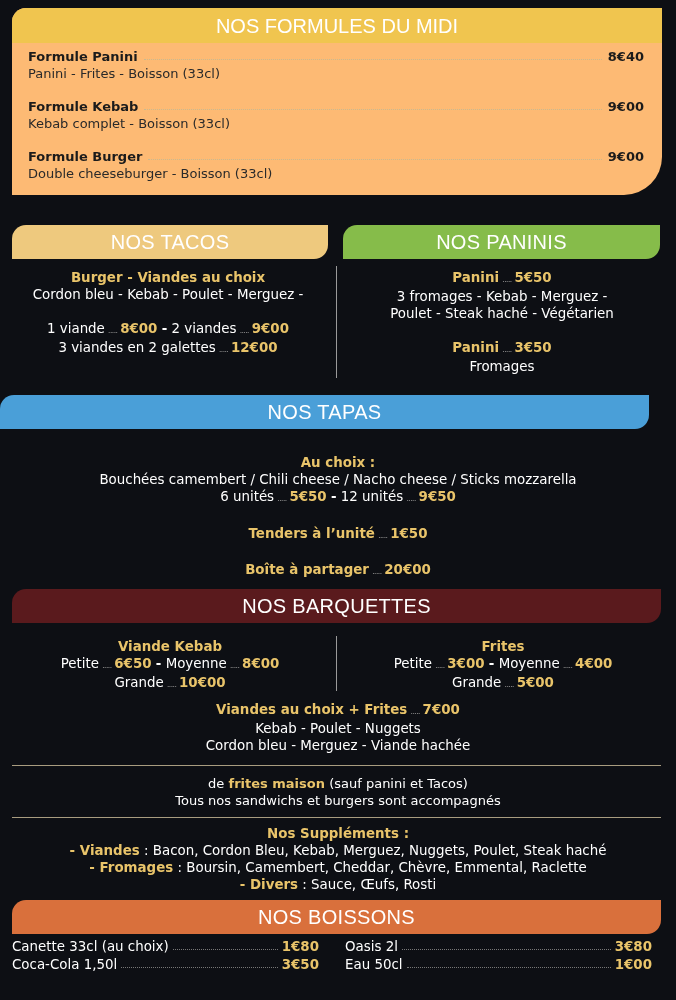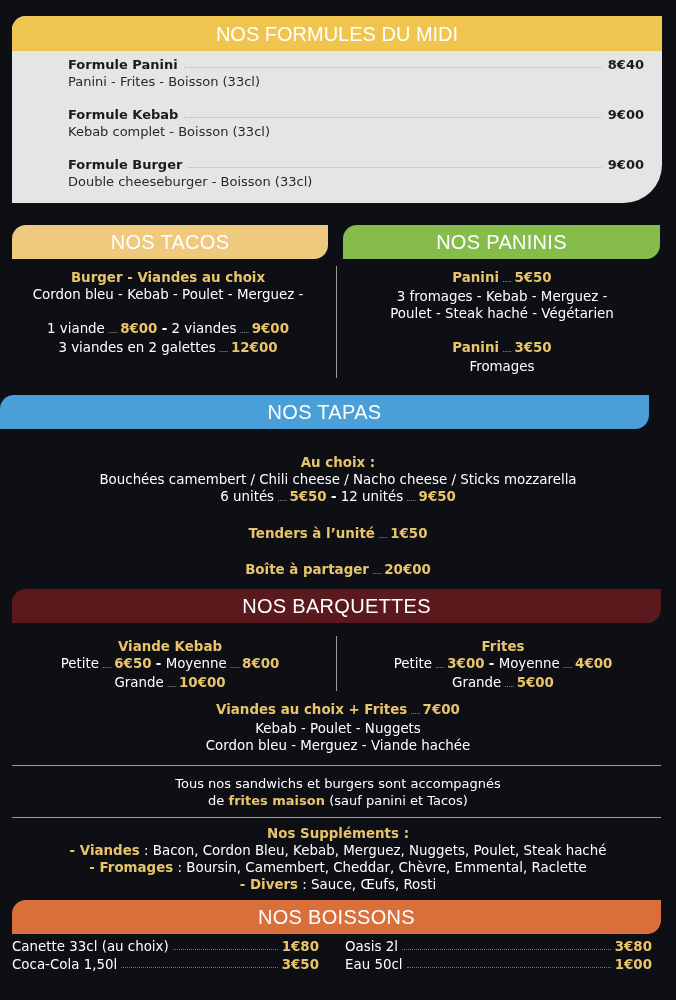--- a/index.html
+++ b/index.html
@@ -12,30 +12,30 @@
   .hdr {
     position: absolute; height: 34px;
     border-top-left-radius: 14px; border-bottom-right-radius: 14px;
     text-align: center; color: #fff;
     font-family: "Liberation Sans", sans-serif; font-size: 20px; letter-spacing: 0.3px;
     line-height: 34px;
   }
 
   
   #formules {
-    position: absolute; left: 12px; top: 16px; width: 650px; height: 187px;
-    background: #e5e5e5; border-top-left-radius: 14px; border-bottom-right-radius: 38px;
+    position: absolute; left: 12px; top: 8px; width: 650px; height: 187px;
+    background: #fdba74; border-top-left-radius: 14px; border-bottom-right-radius: 38px;
     overflow: hidden;
   }
   #formules .fhdr {
     height: 35px; background: #f0c54f; color: #fff;
     text-align: center; line-height: 37px;
     font-family: "Liberation Sans", sans-serif; font-size: 20px;
   }
-  .frow { position: absolute; left: 16px; right: 18px; color: #1b1b1b; margin-left: 40px; }
+  .frow { position: absolute; left: 16px; right: 18px; color: #1b1b1b; }
   .frow .top { display: flex; align-items: flex-end; font-size: 13px; }
   .frow .name { font-weight: bold; white-space: nowrap; }
   .frow .leader { flex: 1; border-bottom: 1px dotted #c9b98f; margin: 0 6px 4px; }
   .frow .price { font-weight: bold; }
   .frow .desc { font-size: 13px; color: #2a2a2a; margin-top: 2px; }
 
   .col { position: absolute; text-align: center; font-size: 13.4px; line-height: 17px; }
   .vline { position: absolute; width: 1px; background: #9a9a9a; }
   .hline { position: absolute; left: 12px; width: 649px; height: 1px; background: #a89c80; }
   .center { position: absolute; left: 0; width: 676px; text-align: center; font-size: 13.4px; line-height: 17px; }
@@ -137,22 +137,22 @@
   <div><span>Grande</span><span class="dots">.....</span><span class="gold">5€00</span></div>
 </div>
 <div class="center" style="top:701px;">
   <div><span class="gold">Viandes au choix + Frites</span><span class="dots">.....</span><span class="gold">7€00</span></div>
   <div>Kebab - Poulet - Nuggets</div>
   <div>Cordon bleu - Merguez - Viande hachée</div>
 </div>
 
 <div class="hline" style="top:765px;"></div>
 <div class="center" style="top:775px; font-size:13px;">
+  <div><span>de</span> <span class="gold">frites maison</span> <span>(sauf panini et Tacos)</span></div>
   <div>Tous nos sandwichs et burgers sont accompagnés</div>
-  <div><span>de</span> <span class="gold">frites maison</span> <span>(sauf panini et Tacos)</span></div>
 </div>
 <div class="hline" style="top:817px;"></div>
 
 <div class="center" style="top:825px; font-size:13.4px;">
   <div class="gold">Nos Suppléments :</div>
   <div><span class="gold">- Viandes</span> <span>: Bacon, Cordon Bleu, Kebab, Merguez, Nuggets, Poulet, Steak haché</span></div>
   <div><span class="gold">- Fromages</span> <span>: Boursin, Camembert, Cheddar, Chèvre, Emmental, Raclette</span></div>
   <div><span class="gold">- Divers</span> <span>: Sauce, Œufs, Rosti</span></div>
 </div>
 

